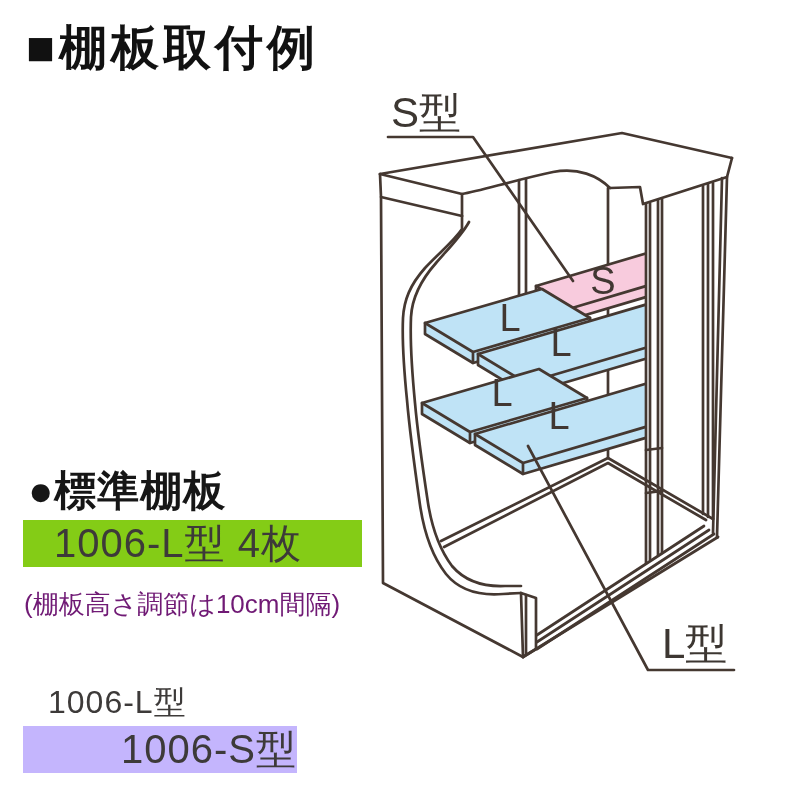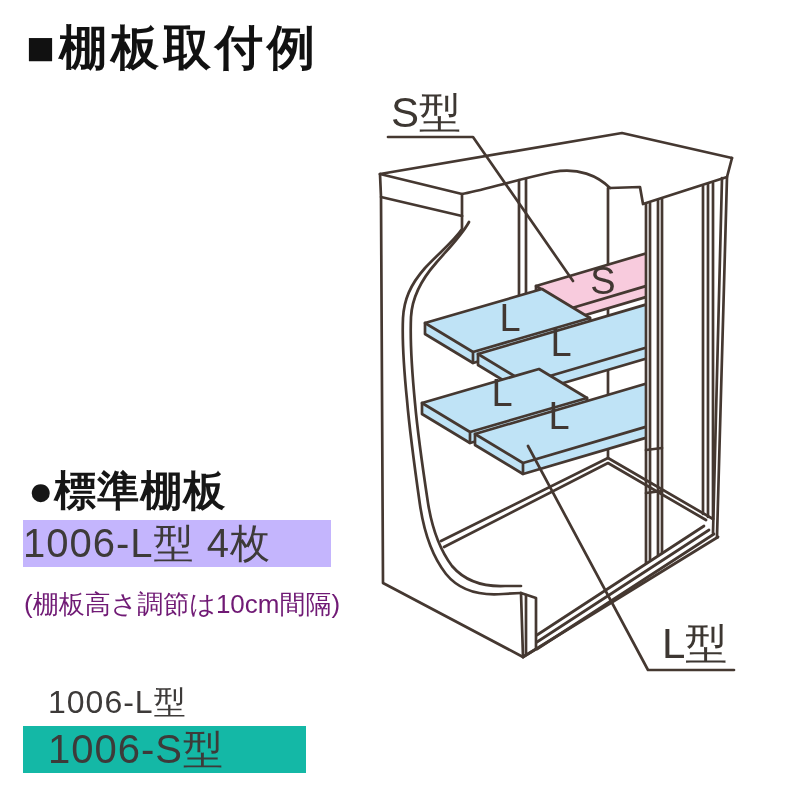--- a/index.html
+++ b/index.html
@@ -15,22 +15,22 @@
   }
   .heading{
     left:28px;font-size:42px;font-weight:700;color:#161616;line-height:46px;letter-spacing:1px;
   }
   .h-standard{top:468px;}
   .h-optional{top:624px;}
   .hl-box{
     left:23px;height:47px;display:flex;align-items:center;
     font-size:40px;font-weight:500;color:#3d3a39;letter-spacing:1px;
   }
-  .box-blue{top:520px;width:308px;background:#c4b5fd;}
-  .box-pink{top:726px;width:258px;background:#14b8a6;padding-left:25px;}
+  .box-blue{top:520px;width:308px;background:#84cc16;padding-left:31px;}
+  .box-pink{top:726px;width:258px;background:#c4b5fd;padding-left:16px;justify-content:flex-end;}
   .note{
     left:24px;top:587px;font-size:26px;font-weight:500;color:#701a75;letter-spacing:0px;
   }
   .plain-item{
     left:48px;top:681px;font-size:32px;font-weight:500;color:#3d3a39;letter-spacing:1px;
   }
   .cab{stroke:#453831;stroke-width:2.7;fill:none;stroke-linecap:round;stroke-linejoin:round;}
   .board{stroke:#453831;stroke-width:2.7;stroke-linecap:round;stroke-linejoin:round;}
   .shelf-letter{
     font-family:"Liberation Sans","DejaVu Sans",sans-serif;

